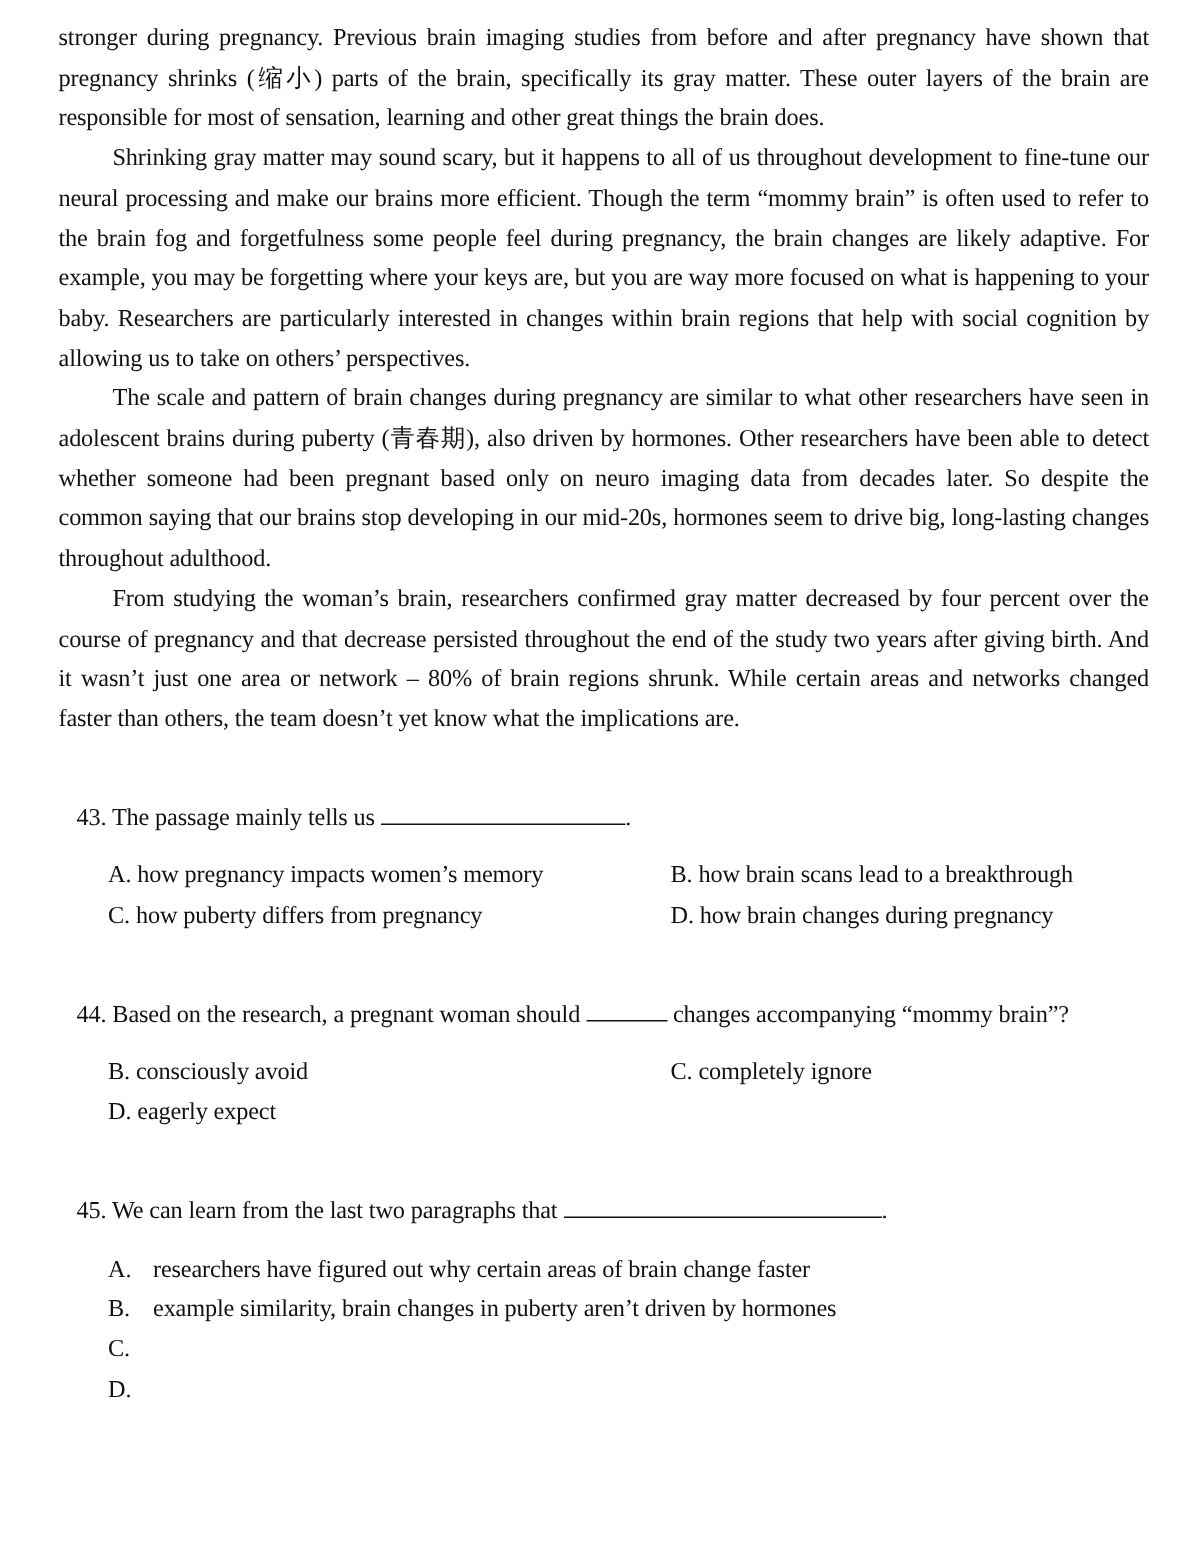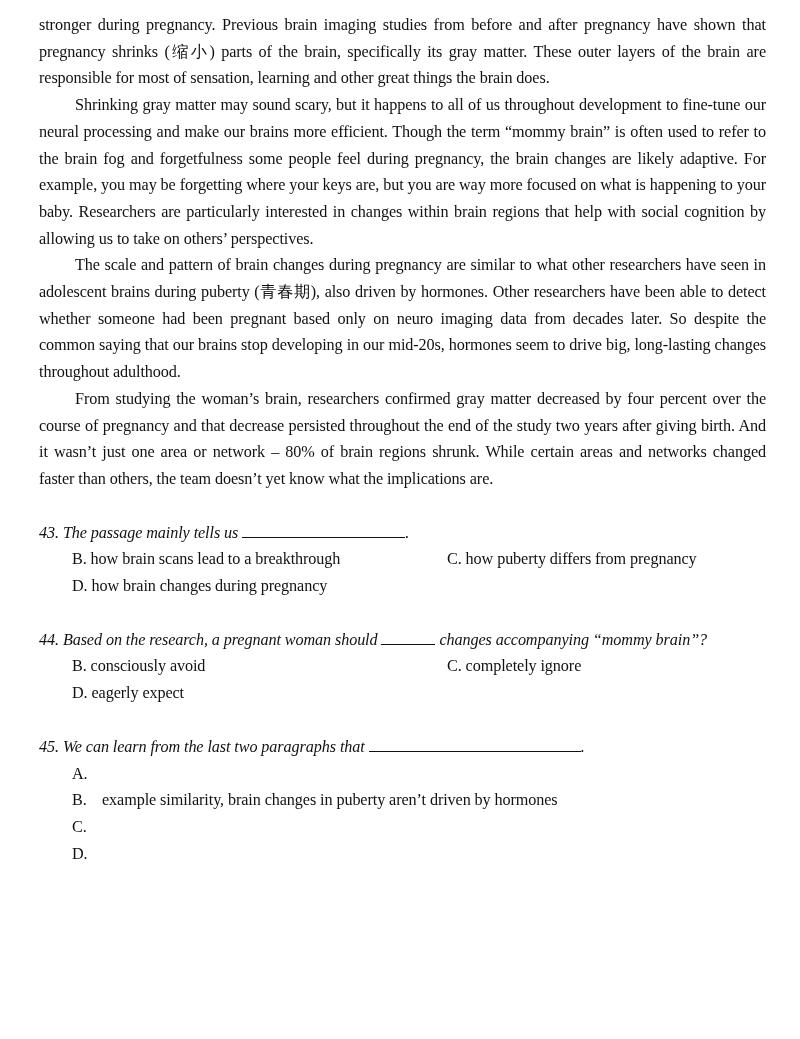--- a/index.html
+++ b/index.html
@@ -31,22 +31,21 @@
     }
     .para.indent {
       text-indent: 36px;
     }
     .spacer { height: 27px; }
     .question { margin: 0; }
     .q-stem {
       line-height: 26.7px;
       text-align: justify;
       text-align-last: left;
-      margin: 0;
-      font-style: italic;
+      margin: 12px;
     }
     .q-num {
       display: inline-block;
     }
     .options-grid {
       display: grid;
       grid-template-columns: 375px 1fr;
       padding-left: 33px;
       line-height: 26.7px;
     }
@@ -82,20 +81,24 @@
 
   <div class="spacer"></div>
 
   <section class="question">
     <p class="q-stem">
       <span class="q-num">43.</span>
       <span>The passage mainly tells us</span>
       <span class="blank" style="width:163px;"></span><span>.</span>
     </p>
     <div class="options-grid">
+      <div>
+        <span>A.</span>
+        <span>how pregnancy impacts women’s memory</span>
+      </div>
       <div>
         <span>B.</span>
         <span>how brain scans lead to a breakthrough</span>
       </div>
       <div>
         <span>C.</span>
         <span>how puberty differs from pregnancy</span>
       </div>
       <div>
         <span>D.</span>
@@ -133,20 +136,21 @@
 
   <section class="question">
     <p class="q-stem">
       <span class="q-num">45.</span>
       <span>We can learn from the last two paragraphs that</span>
       <span class="blank" style="width:212px;"></span><span>.</span>
     </p>
     <div class="options-list">
       <div class="opt-row">
         <span class="opt-letter-wide">A.</span>
+        <span>researchers have figured out why certain areas of brain change faster</span>
       </div>
       <div class="opt-row">
         <span class="opt-letter-wide">B.</span>
         <span>example similarity, brain changes in puberty aren’t driven by hormones</span>
       </div>
       <div class="opt-row">
         <span class="opt-letter-wide">C.</span>
       </div>
       <div class="opt-row">
         <span class="opt-letter-wide">D.</span>

